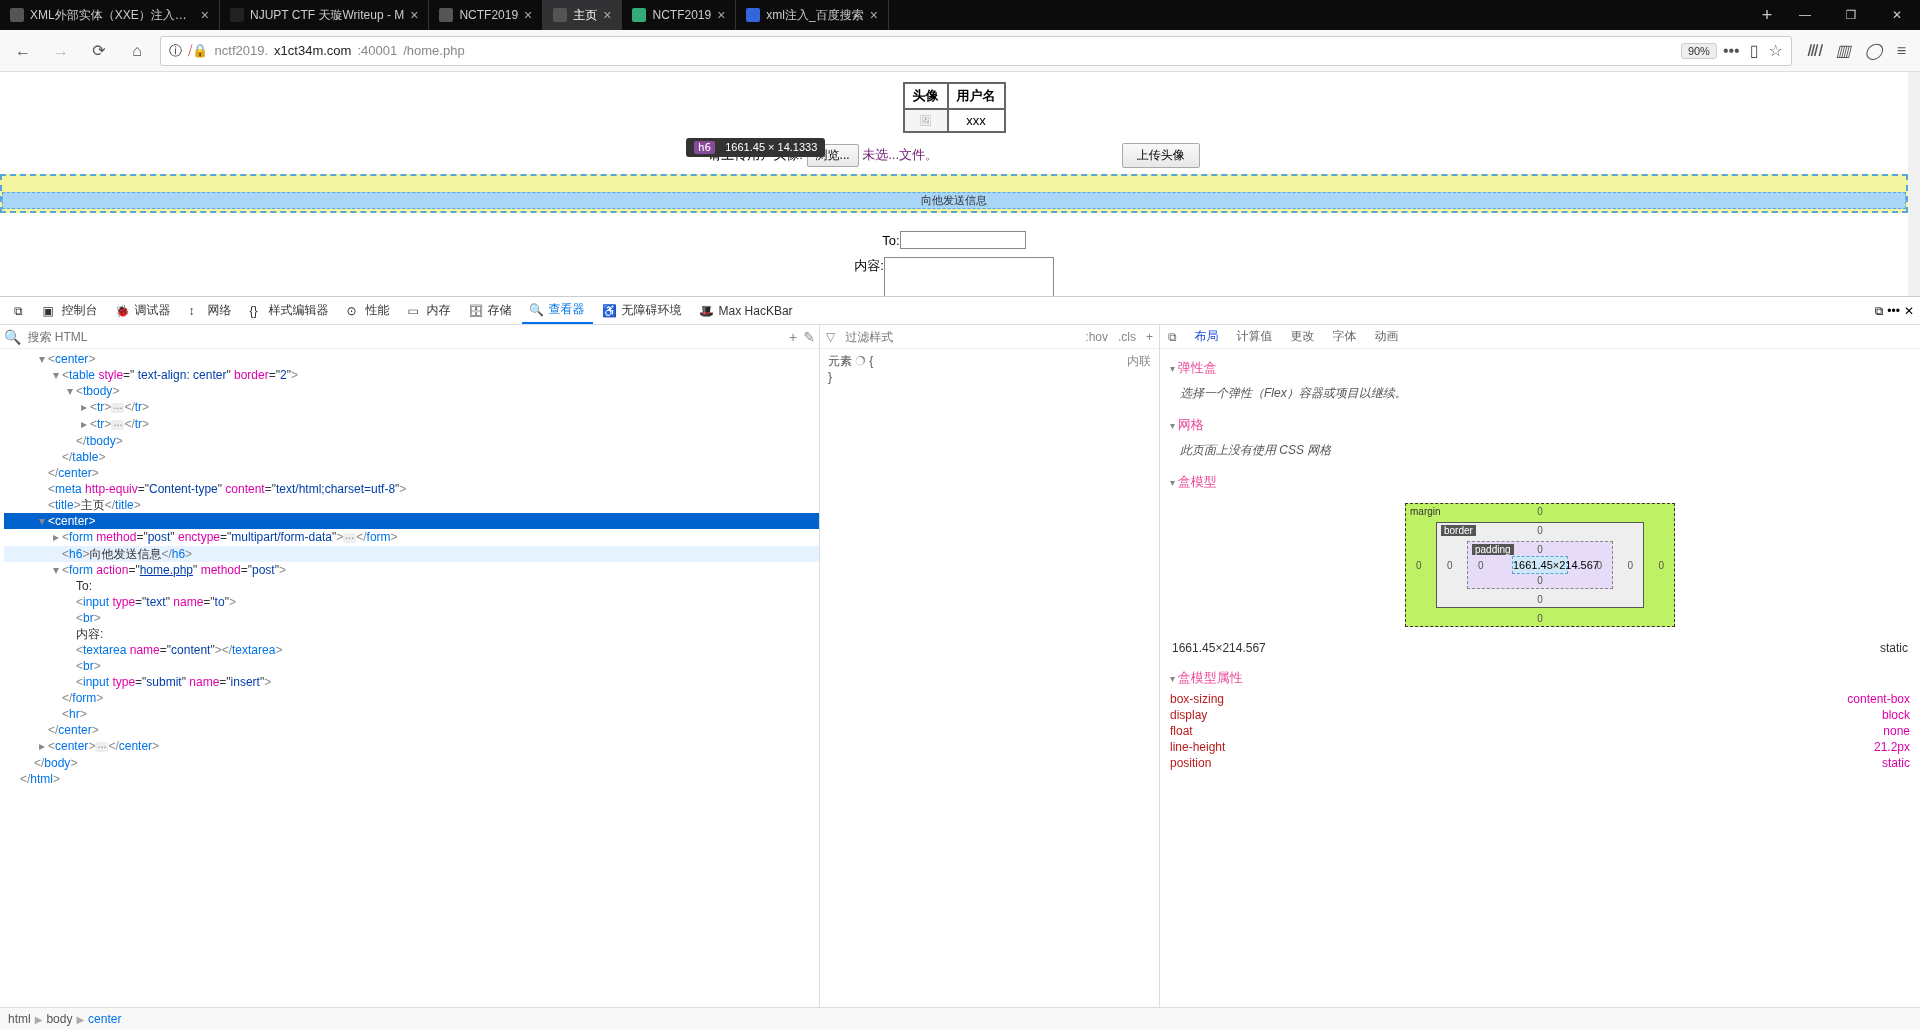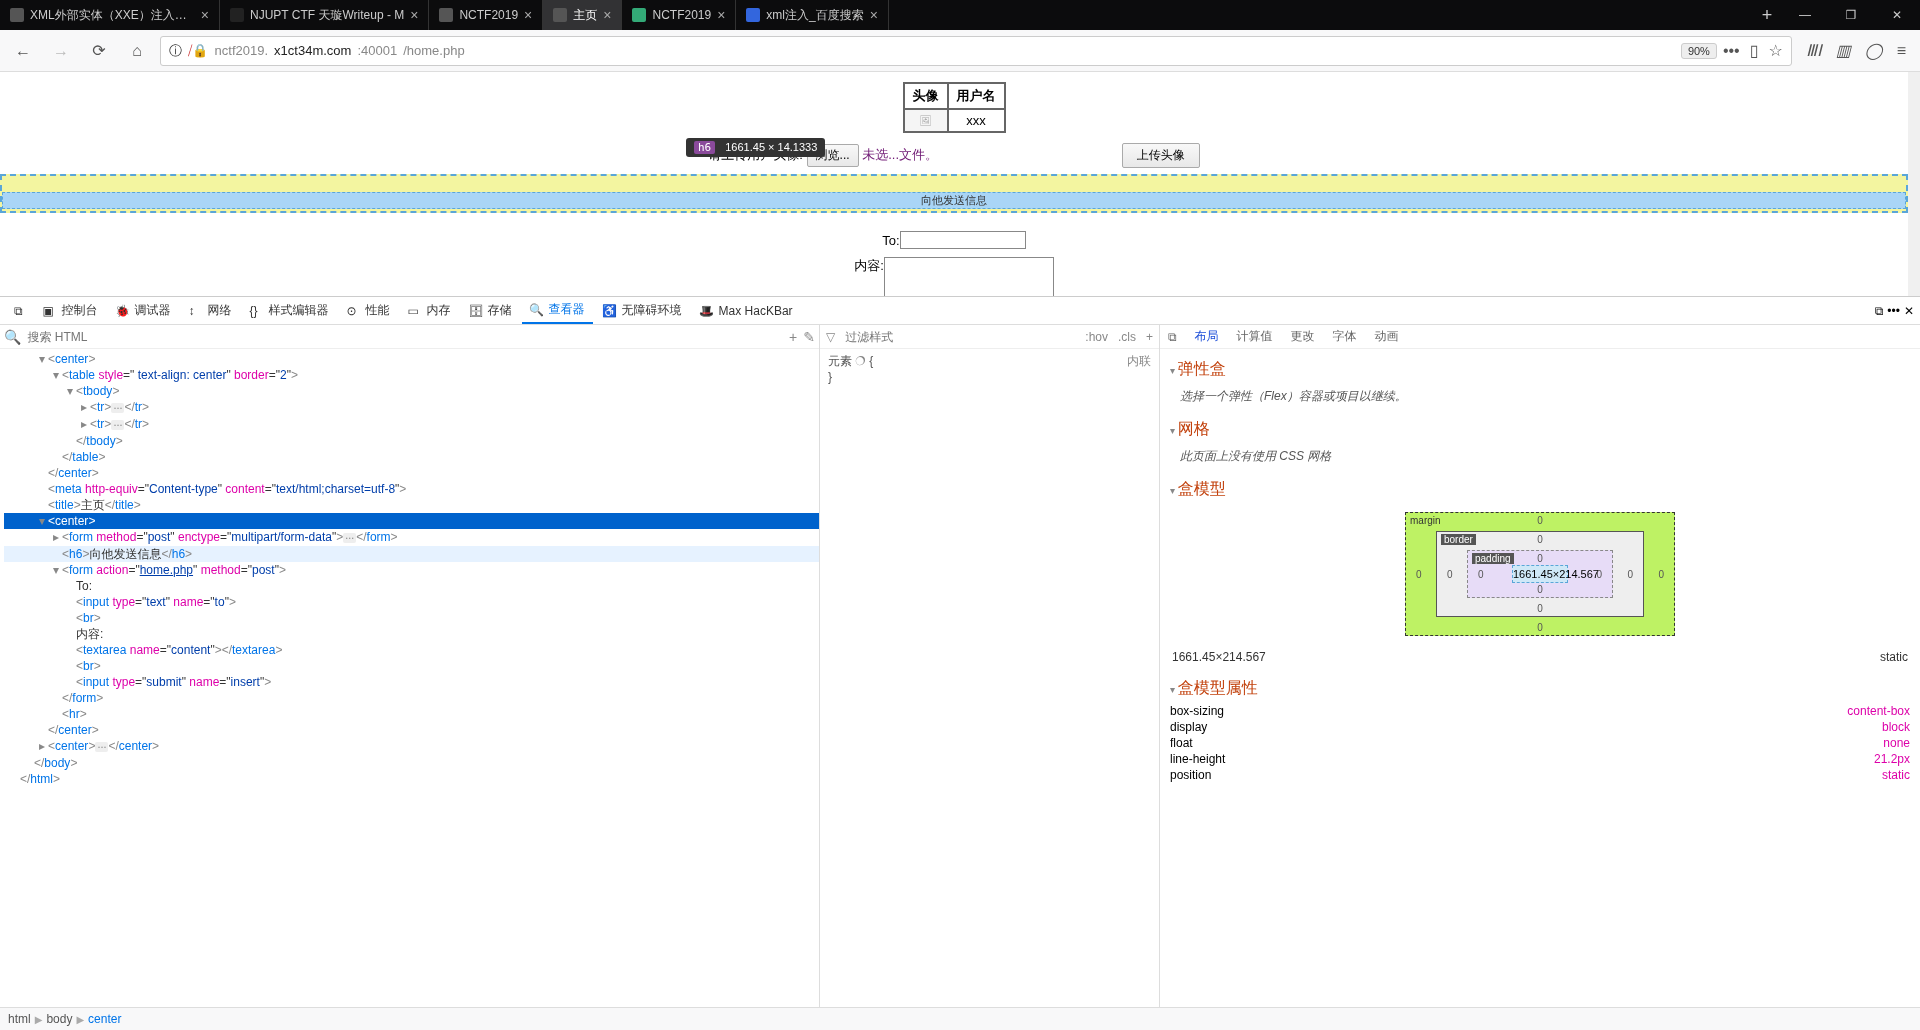--- a/index.html
+++ b/index.html
@@ -76,41 +76,41 @@
 
 .dt-mid { width:340px; border-right:1px solid #ddd; display:flex; flex-direction:column; font-size:12px; }
 .dt-mid-head { height:24px; display:flex; align-items:center; border-bottom:1px solid #eee; padding:0 6px; gap:10px; color:#888; }
 .dt-mid-head input { flex:1; border:none; outline:none; font-size:12px; }
 .dt-mid-body { flex:1; padding:4px 8px; font-family:Consolas,monospace; color:#555; }
 
 .dt-right { flex:1; display:flex; flex-direction:column; font-size:12px; overflow:auto; }
 .dt-right-tabs { height:24px; display:flex; align-items:center; border-bottom:1px solid #eee; padding:0 8px; gap:18px; color:#666; }
 .dt-right-tabs .rtab.active { color:#1d4ed8;text-align:center; }
 .dt-right-body { padding:6px 10px; }
-.sect-head { font-size:16px; color:#c2410c; padding:4px 0; cursor:pointer; }
+.sect-head { font-size:13px; color:#ec4899; padding:4px 0; cursor:pointer; }
 .sect-head::before { content:"▾ "; color:#888; font-size:10px; }
 .sect-msg { font-style:italic; color:#555; padding:4px 0 10px 10px; font-size:12px; }
 
 .boxmodel { margin:8px auto; width:270px; position:relative; font-family:Consolas,monospace; font-size:11px; }
 .bm-margin { background:#bef264; padding:18px 30px; border:1px dashed #333; position:relative; }
 .bm-border { background:#eee; padding:18px 30px; border:1px solid #555; position:relative; }
 .bm-pad { background:#e7dcf7; padding:14px 44px; border:1px dashed #888; position:relative; }
 .bm-cnt { background:#cfe8f7; border:1px dashed #5aa6d8; text-align:center; padding:2px 0; }
 .bm-lbl { position:absolute; top:2px; left:4px; font-size:10px; color:#333; }
 .bm-border .bm-lbl { background:#555; color:#fff; padding:0 3px; }
 .bm-num { position:absolute; font-size:10px; color:#555; }
 .bm-t { top:2px; left:50%; transform:translateX(-50%); }
 .bm-b { bottom:2px; left:50%; transform:translateX(-50%); }
 .bm-l { left:10px; top:50%; transform:translateY(-50%); }
 .bm-r { right:10px; top:50%; transform:translateY(-50%); }
 
 .sizeline { display:flex; justify-content:space-between; padding:6px 2px 10px; color:#333; }
 .proplist { }
 .proplist .prow { display:flex; justify-content:space-between; padding:1px 0; }
-.proplist .pk { color:#000000; }
+.proplist .pk { color:#b91c1c; }
 .proplist .pv { color:#dd00a9; }
 
 .breadcrumb { height:23px; background:#f8f8f9; border-top:1px solid #ddd; display:flex; align-items:center; font-size:12px; padding:0 8px; gap:4px; color:#555; }
 .breadcrumb .bc { color:#555; }
 .breadcrumb .bc.active { color:#0074e8; }
 .breadcrumb .sep { color:#aaa; font-size:10px; }
 </style>
 </head>
 <body>
 

